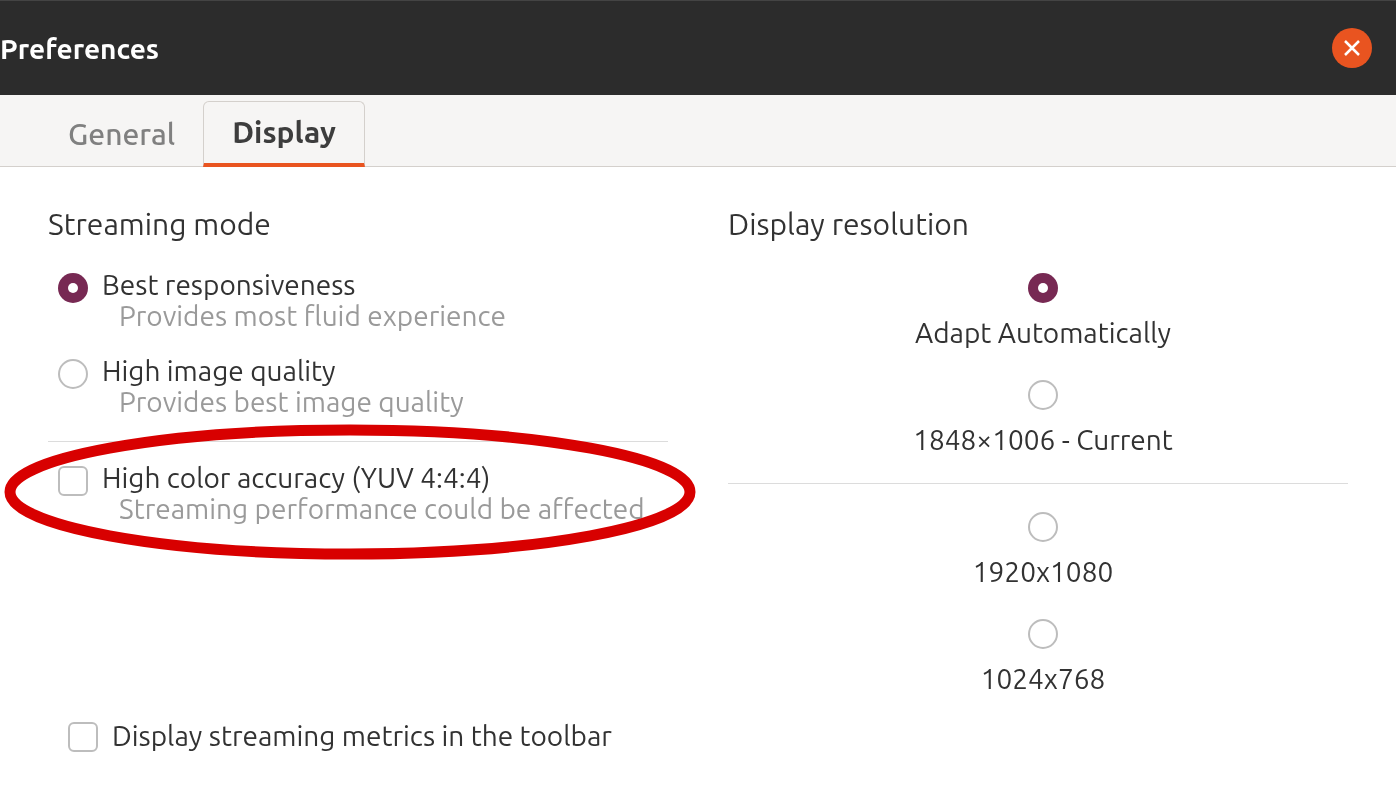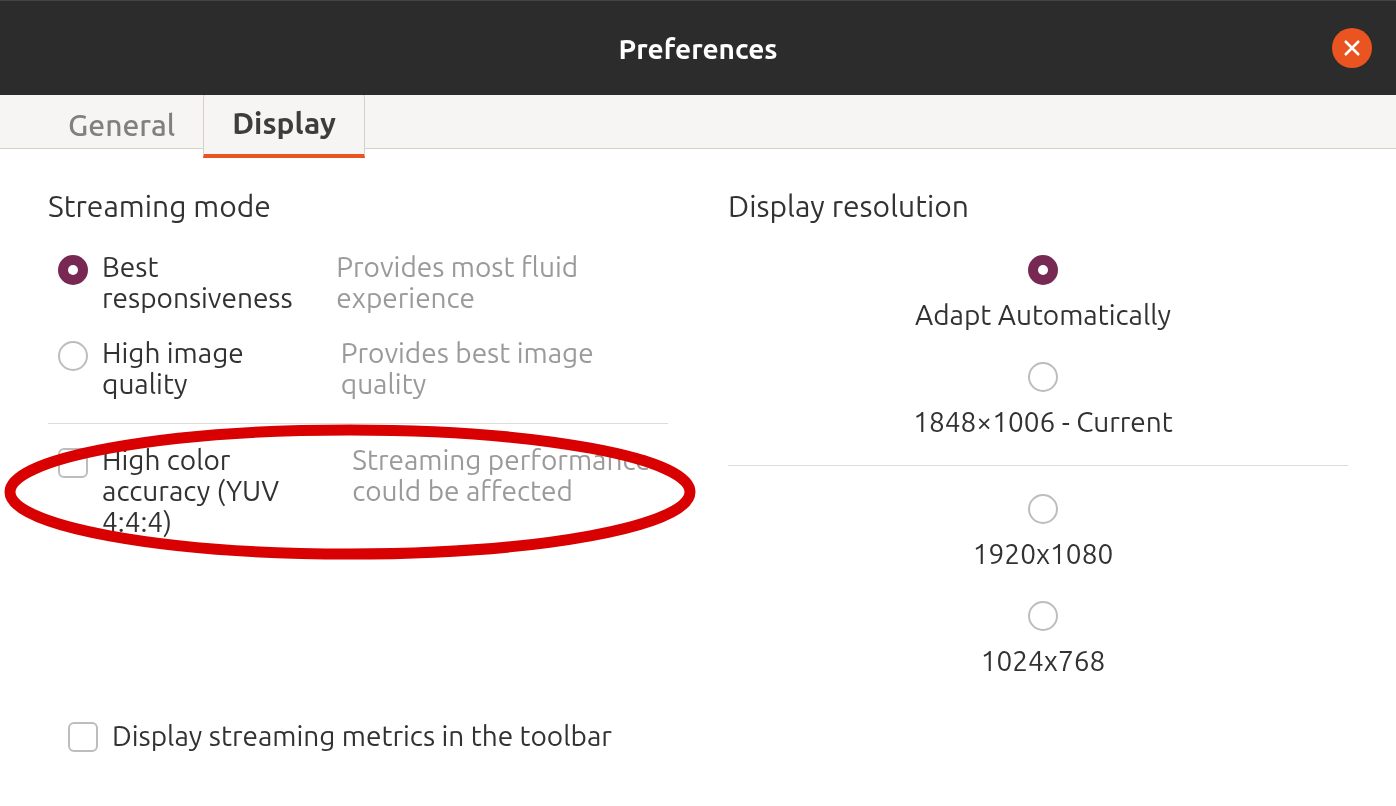--- a/index.html
+++ b/index.html
@@ -13,21 +13,20 @@
       width: 1396px;
       height: 806px;
       overflow: hidden;
       position: relative;
     }
     .titlebar {
       background: #2c2c2c;
       height: 95px;
       display: flex;
       align-items: center;
-      justify-content: center;
       position: relative;
       border-top: 1px solid #444;
     }
     .titlebar-title {
       color: #ffffff;
       font-size: 28px;
       font-weight: 600;
     }
     .close-button {
       position: absolute;
@@ -46,21 +45,21 @@
     .close-button svg {
       width: 18px;
       height: 18px;
       stroke: #ffffff;
       stroke-width: 2.5;
       fill: none;
     }
     .tabbar {
       background: #f6f5f4;
       border-bottom: 1px solid #d4d0cc;
-      height: 54px;
+      height: 72px;
       display: flex;
       align-items: center;
       padding-left: 40px;
     }
     .tab {
       padding: 0 28px;
       font-size: 30px;
       color: #808080;
       height: 66px;
       display: flex;
@@ -127,21 +126,21 @@
       height: 30px;
       border-radius: 6px;
       border: 2px solid #bdbdbd;
       background: #ffffff;
       flex-shrink: 0;
       margin-top: 4px;
       cursor: pointer;
     }
     .option-text {
       display: flex;
-      flex-direction: row;
+      flex-direction: column;
     }
     .option-label {
       font-size: 28px;
       color: #323232;
     }
     .option-sub {
       font-size: 28px;
       color: #9a9a9a;
       margin-left: 17px;
     }

